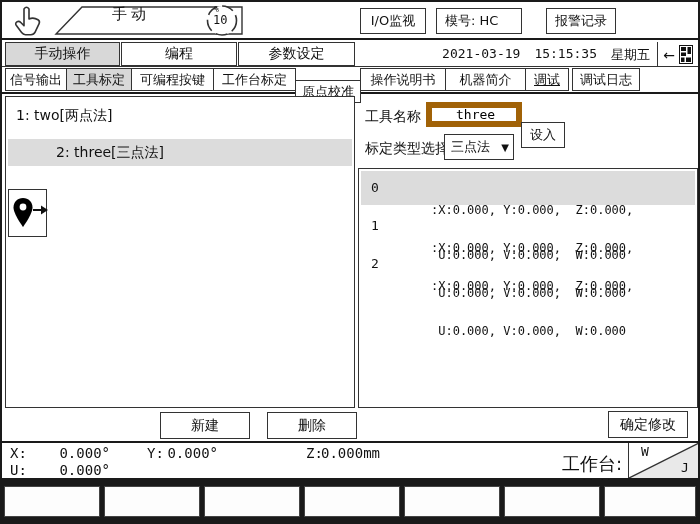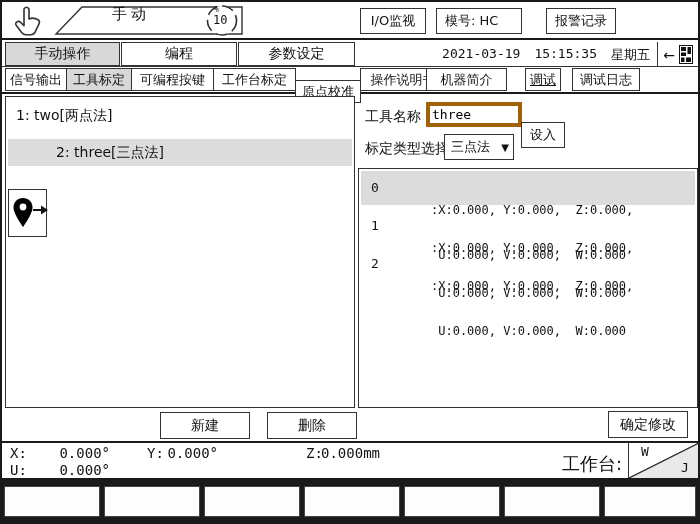--- a/index.html
+++ b/index.html
@@ -42,21 +42,21 @@
   .point-row { position:absolute; left:2px; right:2px; height:34px; }
   .point-row.selected { background:#dcdcdc; }
   .point-index { position:absolute; left:10px; top:9px; font-size:13px; }
   .point-lines { position:absolute; left:70px; top:2px; font-size:12px; line-height:15px; white-space:pre; }
   .statusbar { position:absolute; left:0; top:439px; width:696px; height:39px; border-top:2px solid #1a1a1a; border-bottom:2px solid #1a1a1a; background:#fff; }
   .stat-label { position:absolute; font-size:14px; }
   .stat-value { position:absolute; font-size:14px; text-align:right; }
   .bottombar { position:absolute; left:0; top:478px; width:696px; height:42px; background:#1a1a1a; }
   .softkey { position:absolute; top:6px; width:96px; height:31px; background:#fdfdfd; border:1px solid #444; }
   .wj-box { position:absolute; left:626px; top:0; width:70px; height:35px; border-left:1px solid #333; overflow:hidden; background:#fff; }
-  .input-box { position:absolute; border:4px solid #a16207; background:#fff; font-size:13px; padding-left:2px; outline:none; }
+  .input-box { position:absolute; border:6px solid #a16207; background:#fff; font-size:13px; padding-left:24px; outline:none; }
   .dropdown { position:absolute; border:1px solid #333; background:#fff; display:flex; align-items:center; font-size:13px; }
   .kb-box { position:absolute; left:655px; top:0; width:41px; height:25px; border-left:1px solid #333; display:flex; align-items:center; justify-content:center; gap:4px; }
 </style>
 </head>
 <body>
 
 <div class="screen">
 
   <div class="topbar">
     <svg class="abs" style="left:8px;top:3px;" width="36" height="33" viewBox="0 0 36 33">
@@ -99,22 +99,22 @@
     </div>
   </div>
 
   <div class="row3">
     <div class="subtab" style="left:3px;width:62px;">信号输出</div>
     <div class="subtab selected" style="left:64px;width:66px;">工具标定</div>
     <div class="subtab" style="left:129px;width:83px;">可编程按键</div>
     <div class="subtab" style="left:211px;width:83px;">工作台标定</div>
     <div class="subtab" style="left:293px;width:66px;margin-top:12px;">原点校准</div>
     <div class="subtab" style="left:358px;width:86px;">操作说明书</div>
-    <div class="subtab" style="left:424px;width:81px;">机器简介</div>
-    <div class="subtab" style="left:523px;width:36px;text-decoration:underline;">调试</div>
+    <div class="subtab" style="left:443px;width:81px;">机器简介</div>
+    <div class="subtab" style="left:523px;width:44px;text-decoration:underline;">调试</div>
     <div class="subtab" style="left:570px;width:68px;">调试日志</div>
   </div>
 
   <div class="left-panel">
     <div class="tool-item" style="top:5px;">1: two[两点法]</div>
     <div class="tool-item selected" style="top:42px;padding-left:48px;">2: three[三点法]</div>
 
     <div class="abs" style="left:2px;top:92px;width:39px;height:48px;border:1px solid #333;">
       <svg class="abs" style="left:3px;top:7px;" width="22" height="32" viewBox="0 0 22 32">
         <path d="M11 1 C5.5 1 1.5 5 1.5 10.5 C1.5 17 11 30 11 30 C11 30 20.5 17 20.5 10.5 C20.5 5 16.5 1 11 1 Z" fill="#000"></path>

